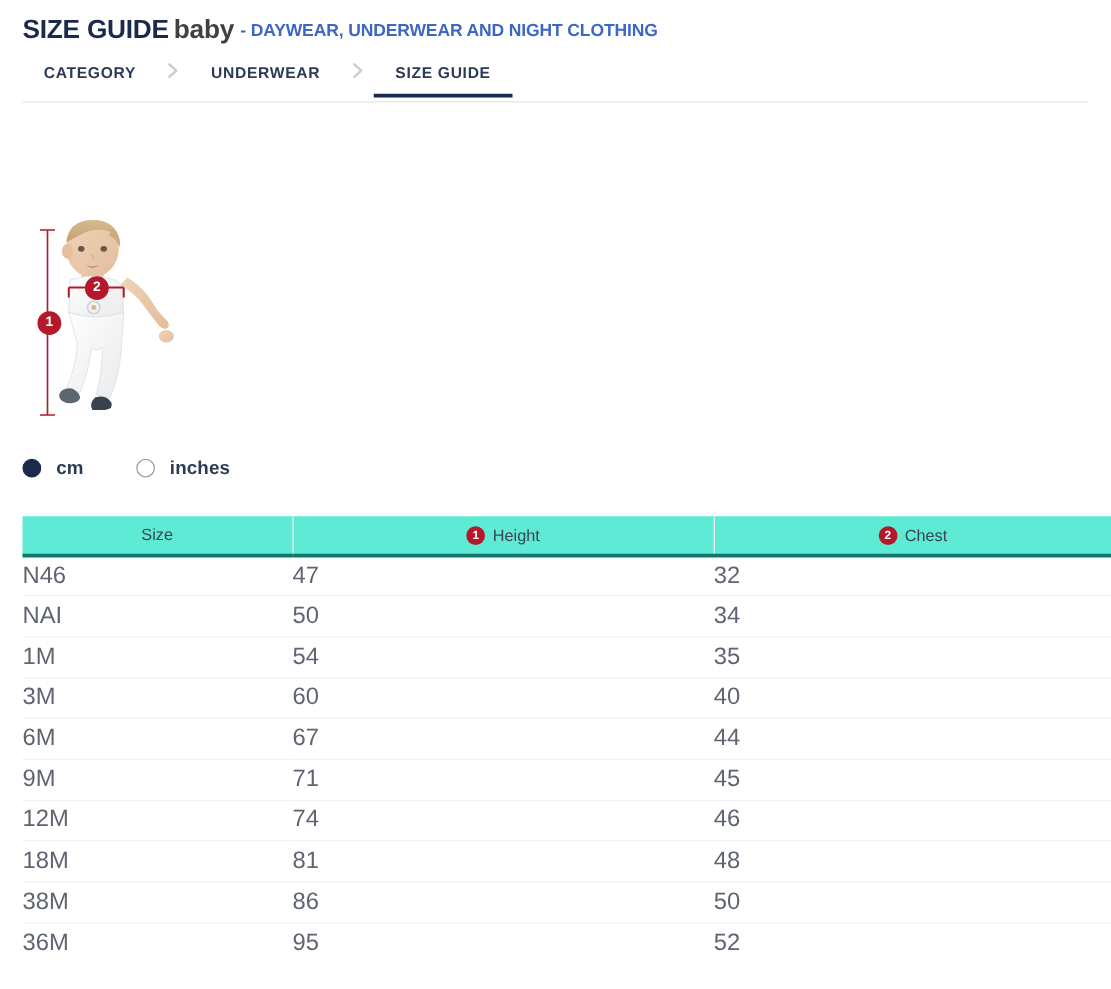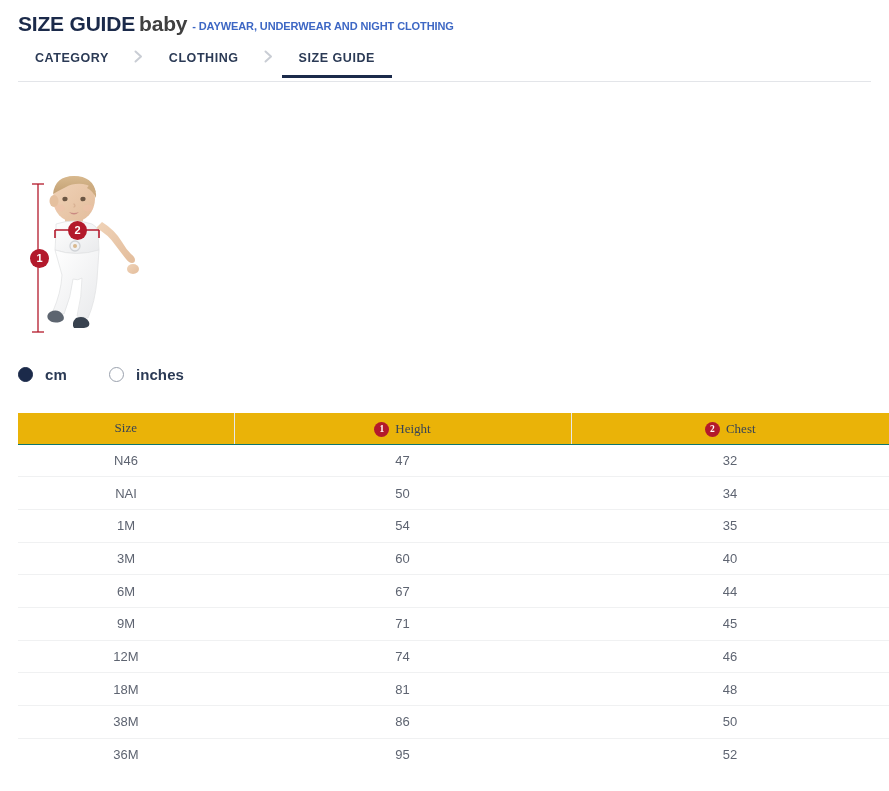--- a/index.html
+++ b/index.html
@@ -27,21 +27,21 @@
     font-stretch: condensed;
   }
   .title-sub {
     font-size: 21px;
     font-weight: 700;
     color: #404040;
     letter-spacing: -0.2px;
     margin-left: 4px;
   }
   .title-desc {
-    font-size: 11px;
+    font-size: 14px;
     font-weight: 700;
     color: #3d67c4;
     letter-spacing: -0.1px;
     margin-left: 5px;
     position: relative;
     top: -1px;
   }
 
   
   .tabs {
@@ -149,38 +149,37 @@
   }
 
   
   .table-wrap { margin: 28px 0 0 18px; width: 889px; }
   table.size-table {
     border-collapse: collapse;
     width: 871px;
     table-layout: fixed;
   }
   table.size-table th {
-    background: #eab308;
+    background: #5eead4;
     font-size: 13px;
     font-weight: 400;
     color: #394455;
     height: 31px;
     text-align: center;
     border-right: 1px solid #e6e8ea;
-    border-bottom: 1px solid #0f766e;
+    border-bottom: 3px solid #0f766e;
     padding: 0;
     vertical-align: middle;
-    font-family: Liberation Serif, serif;
   }
   table.size-table th:last-child { border-right: none; }
   table.size-table td {
-    font-size: 13px;
+    font-size: 19px;
     color: #5e6471;
     height: 32.7px;
-    text-align: center;
+    text-align: left;
     border-bottom: 1px solid #f0f1f2;
     padding: 0;
     vertical-align: middle;
   }
   table.size-table tr:last-child td { border-bottom: none; }
   .th-inner {
     display: inline-flex;
     align-items: center;
     justify-content: center;
     gap: 6px;
@@ -211,21 +210,21 @@
     </div>
   </div>
 
   <div class="tabs">
     <button class="tab">CATEGORY</button>
     <span class="crumb-sep">
       <svg width="9" height="13" viewBox="0 0 9 13" aria-hidden="true">
         <path d="M1.5 1.5 L7 6.5 L1.5 11.5" fill="none" stroke="#c9cdd4" stroke-width="2" stroke-linecap="round" stroke-linejoin="round"></path>
       </svg>
     </span>
-    <button class="tab">CLOTHING</button>
+    <button class="tab">UNDERWEAR</button>
     <span class="crumb-sep">
       <svg width="9" height="13" viewBox="0 0 9 13" aria-hidden="true">
         <path d="M1.5 1.5 L7 6.5 L1.5 11.5" fill="none" stroke="#c9cdd4" stroke-width="2" stroke-linecap="round" stroke-linejoin="round"></path>
       </svg>
     </span>
     <button class="tab active">SIZE GUIDE</button>
   </div>
 
   <div class="figure-wrap">
     <svg class="baby-svg" width="170" height="175" viewBox="0 0 170 175">

